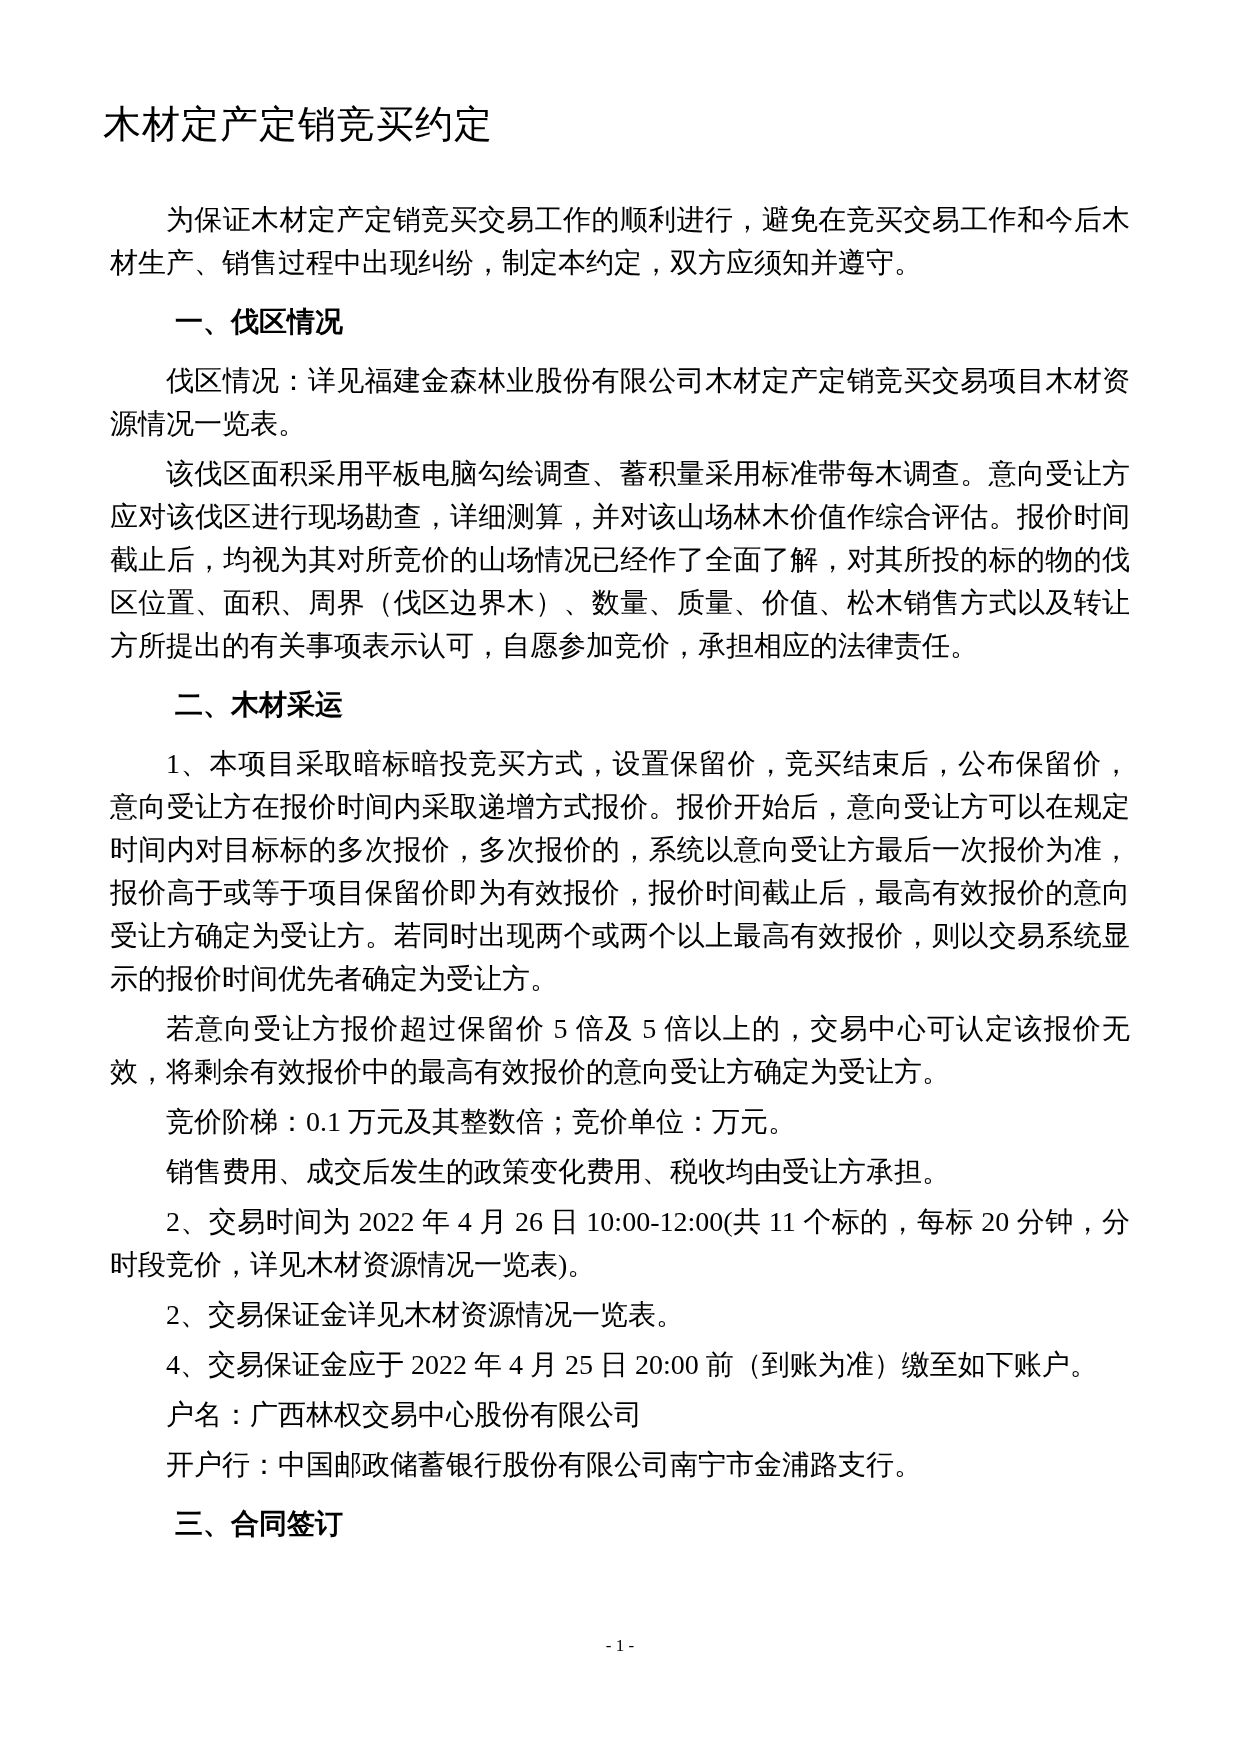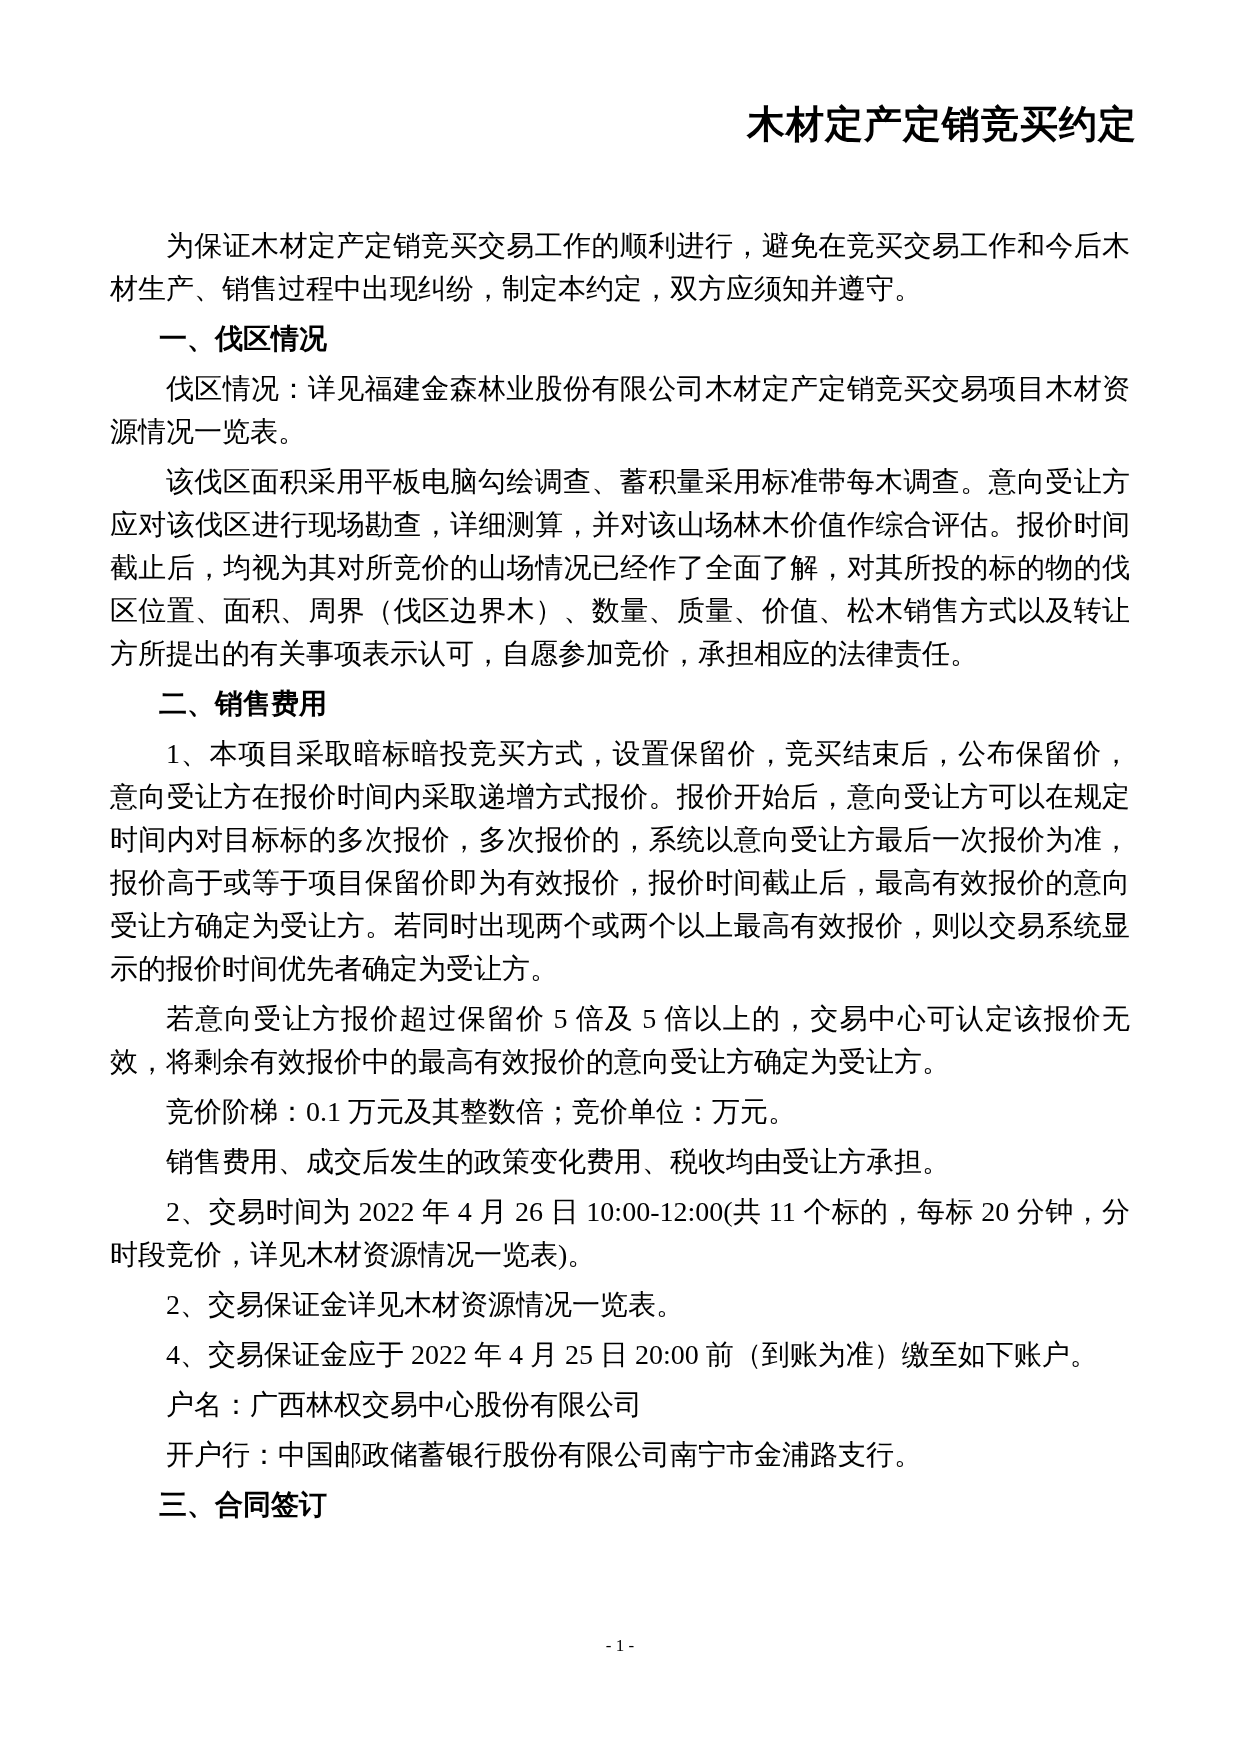--- a/index.html
+++ b/index.html
@@ -17,39 +17,39 @@
     overflow: hidden;
     color: #000000;
   }
   .doc-body {
     position: absolute;
     left: 103px;
     top: 96px;
     width: 1034px;
   }
   .doc-title {
-    margin: 0 0 72px 0;
+    margin: 0 0 46px 0;
     font-family: "Liberation Serif", "DejaVu Serif", serif;
-    font-weight: bold;
+    font-weight: normal;
     font-size: 38px;
     line-height: 56px;
-    text-align: right;
+    text-align: left;
     letter-spacing: 1px;
   }
   .para {
     margin: 7px;
     font-family: "Liberation Serif", "DejaVu Serif", serif;
     font-size: 28px;
     line-height: 43px;
     text-align: justify;
     text-indent: 2em;
     word-break: break-all;
   }
   .heading {
-    margin: 0;
+    margin: 16px;
     font-family: "Liberation Sans", "DejaVu Sans", sans-serif;
     font-weight: bold;
     font-size: 28px;
     line-height: 43px;
     text-indent: 2em;
   }
   .page-footer {
     position: absolute;
     left: 0;
     right: 0;
@@ -64,21 +64,21 @@
 <body>
 
 <div class="page">
   <div class="doc-body">
     <h1 class="doc-title">木材定产定销竞买约定</h1>
     <div id="doc-content">
         <p class="para">为保证木材定产定销竞买交易工作的顺利进行，避免在竞买交易工作和今后木材生产、销售过程中出现纠纷，制定本约定，双方应须知并遵守。</p>
         <p class="heading">一、伐区情况</p>
         <p class="para">伐区情况：详见福建金森林业股份有限公司木材定产定销竞买交易项目木材资源情况一览表。</p>
         <p class="para">该伐区面积采用平板电脑勾绘调查、蓄积量采用标准带每木调查。意向受让方应对该伐区进行现场勘查，详细测算，并对该山场林木价值作综合评估。报价时间截止后，均视为其对所竞价的山场情况已经作了全面了解，对其所投的标的物的伐区位置、面积、周界（伐区边界木）、数量、质量、价值、松木销售方式以及转让方所提出的有关事项表示认可，自愿参加竞价，承担相应的法律责任。</p>
-        <p class="heading">二、销售费用</p>
+        <p class="heading">二、木材采运</p>
         <p class="para">1、本项目采取暗标暗投竞买方式，设置保留价，竞买结束后，公布保留价，意向受让方在报价时间内采取递增方式报价。报价开始后，意向受让方可以在规定时间内对目标标的多次报价，多次报价的，系统以意向受让方最后一次报价为准，报价高于或等于项目保留价即为有效报价，报价时间截止后，最高有效报价的意向受让方确定为受让方。若同时出现两个或两个以上最高有效报价，则以交易系统显示的报价时间优先者确定为受让方。</p>
         <p class="para">若意向受让方报价超过保留价 5 倍及 5 倍以上的，交易中心可认定该报价无效，将剩余有效报价中的最高有效报价的意向受让方确定为受让方。</p>
         <p class="para">竞价阶梯：0.1 万元及其整数倍；竞价单位：万元。</p>
         <p class="para">销售费用、成交后发生的政策变化费用、税收均由受让方承担。</p>
         <p class="para">2、交易时间为 2022 年 4 月 26 日 10:00-12:00(共 11 个标的，每标 20 分钟，分时段竞价，详见木材资源情况一览表)。</p>
         <p class="para">2、交易保证金详见木材资源情况一览表。</p>
         <p class="para">4、交易保证金应于 2022 年 4 月 25 日 20:00 前（到账为准）缴至如下账户。</p>
         <p class="para">户名：广西林权交易中心股份有限公司</p>
         <p class="para">开户行：中国邮政储蓄银行股份有限公司南宁市金浦路支行。</p>
         <p class="heading">三、合同签订</p>

